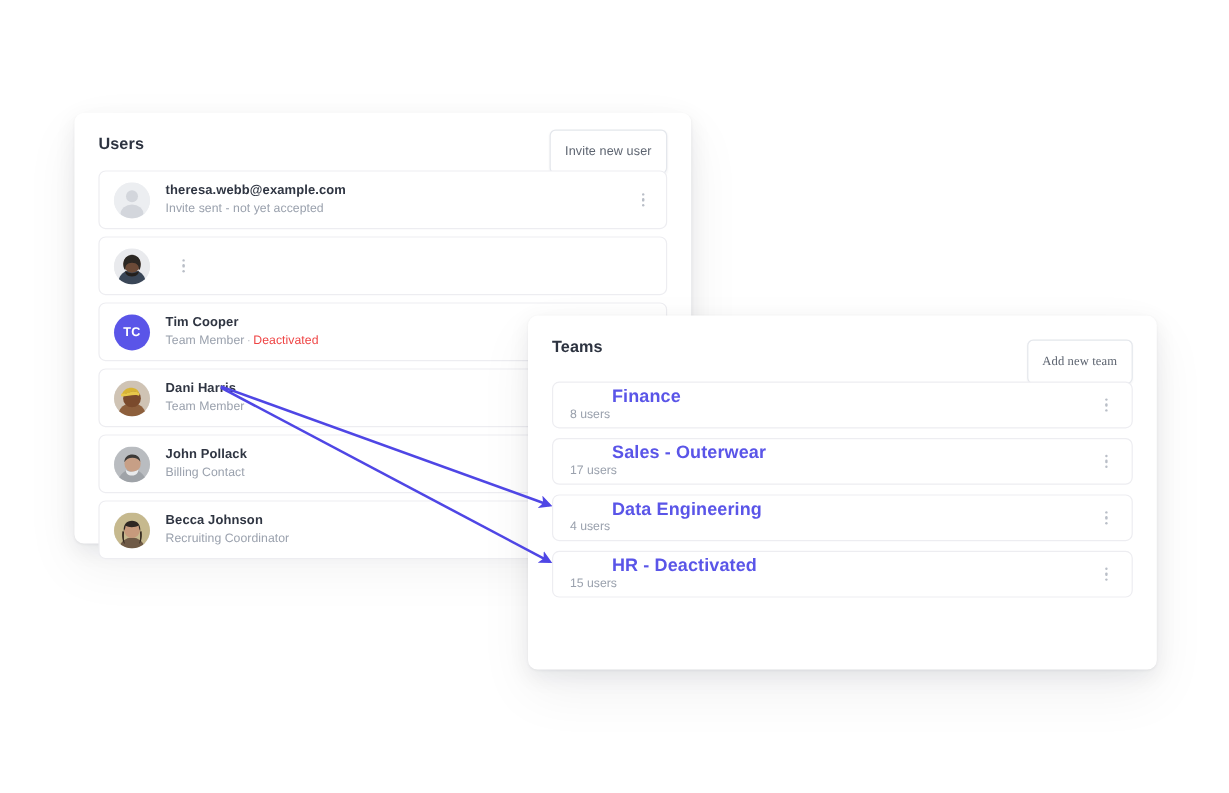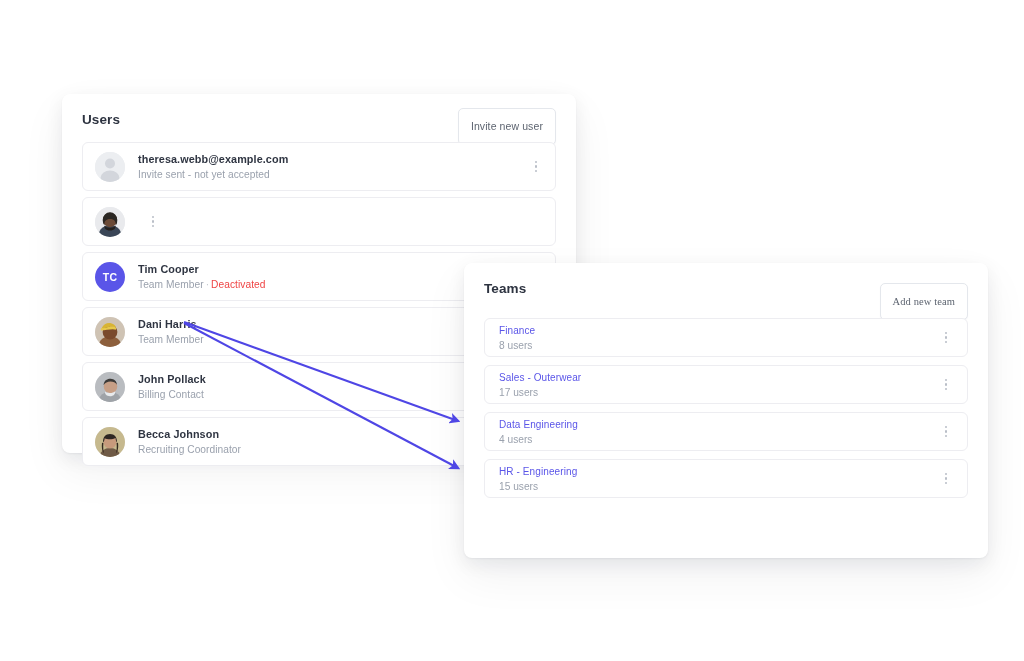--- a/index.html
+++ b/index.html
@@ -33,21 +33,21 @@
 
   #users-panel {
     left: 62px;
     top: 94px;
     width: 514px;
     height: 359px;
     z-index: 1;
   }
 
   #teams-panel {
-    left: 464px;
+    left: 440px;
     top: 263px;
     width: 524px;
     height: 295px;
     z-index: 3;
   }
 
   
   .panel-head {
     position: relative;
     padding: 18px 20px 0 20px;
@@ -155,26 +155,27 @@
     font-size: 10.2px;
     color: #9aa1ad;
     line-height: 14px;
     margin-top: 2px;
     letter-spacing: .05px;
   }
   .sep { color: #c3c7ce; padding: 0 2px; }
   .status-deactivated { color: #ef4444; font-weight: normal; }
 
   .team-name {
-    font-size: 10px;
-    font-weight: normal;
+    font-size: 15px;
+    font-weight: bold;
     color: #5a55e8;
     line-height: 13px;
     letter-spacing: .1px;
     cursor: pointer;
+    margin-left: 35px;
   }
   .team-count {
     font-size: 10.2px;
     color: #9aa1ad;
     line-height: 13px;
     margin-top: 2px;
   }
 
   
   .kebab {
@@ -375,21 +376,21 @@
         </div>
         <div class="kebab">
             <i></i>
             <i></i>
             <i></i>
           </div>
       </div>
 
       <div class="row team-row">
         <div class="row-text">
-          <div class="team-name">HR - Engineering</div>
+          <div class="team-name">HR - Deactivated</div>
           <div class="team-count">15 users</div>
         </div>
         <div class="kebab">
             <i></i>
             <i></i>
             <i></i>
           </div>
       </div>
 
     </div>

